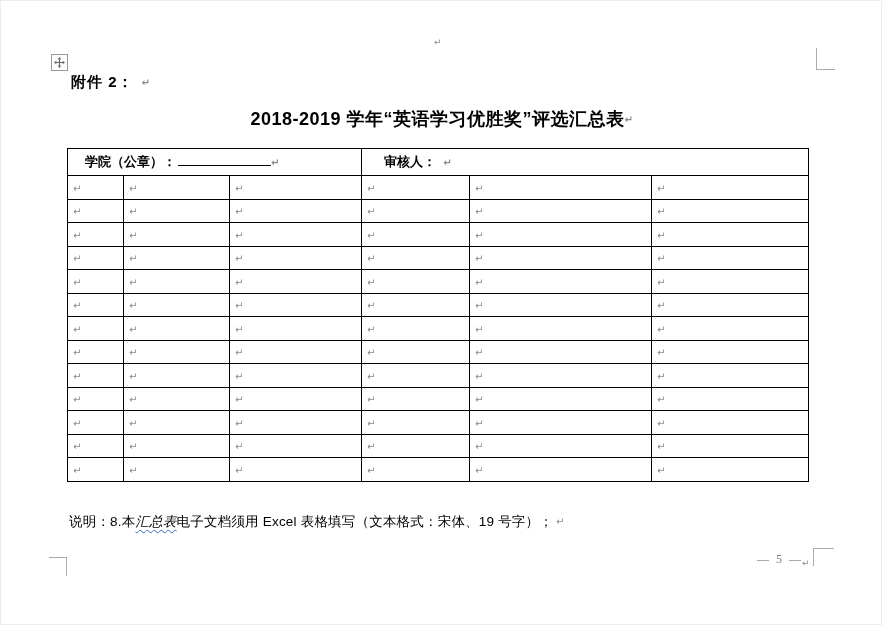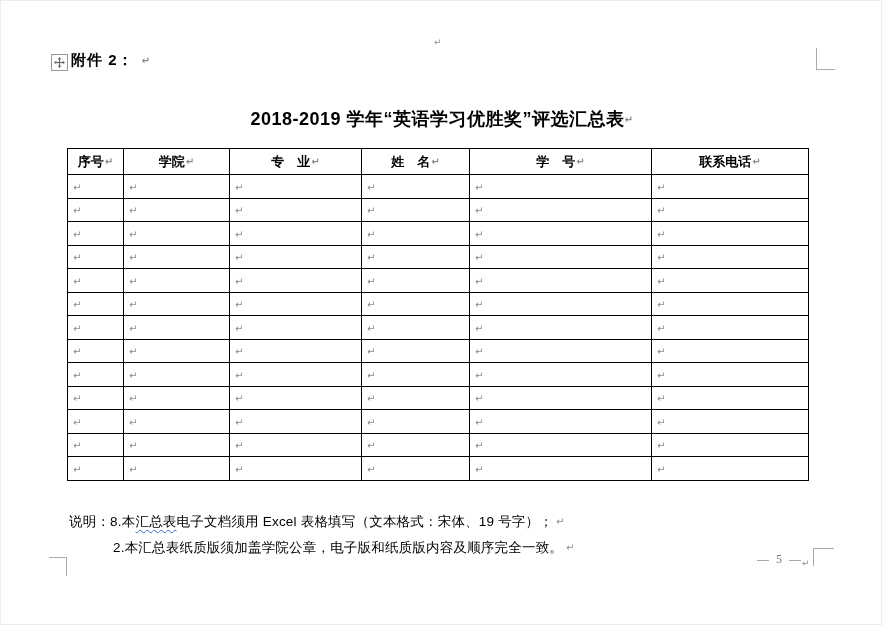--- a/index.html
+++ b/index.html
@@ -35,21 +35,21 @@
     border: 1px solid #9a9a9a;
     background: #fdfdfd;
     display: flex; align-items: center; justify-content: center;
     cursor: move;
   }
 
   .top-pilcrow { position: absolute; left: 433px; top: 37px; font-size: 9px; }
 
   
   .attachment {
-    position: absolute; left: 70px; top: 50px;
+    position: absolute; left: 70px; top: 72px;
     font-size: 15px; font-weight: 600; letter-spacing: 1px;
   }
   .attachment .pilcrow { margin-left: 8px; }
 
   .doc-title {
     position: absolute; left: 0; top: 106px; width: 882px;
     text-align: center;
     font-size: 18px; font-weight: 700; letter-spacing: 0.5px;
   }
 
@@ -87,20 +87,21 @@
     font-size: 13.5px;
     letter-spacing: 0.2px;
     white-space: nowrap;
   }
   .note-1 { left: 68px;  top: 512px; }
   .note-2 { left: 112px; top: 538px; }
   .spellcheck {
     text-decoration: underline wavy #3a66c5;
     text-decoration-thickness: 1px;
     text-underline-offset: 3px;
+    font-style: italic;
   }
   .note .pilcrow { margin-left: 3px; }
 
   
   .footer-page-number {
     position: absolute; left: 756px; top: 551px;
     font-family: "Liberation Serif", "DejaVu Serif", serif;
     font-size: 12px; color: #7d7d7d;
     letter-spacing: 2px;
   }
@@ -132,27 +133,23 @@
   <table class="summary">
     <colgroup>
       <col style="width:56px">
         <col style="width:106px">
         <col style="width:132px">
       <col style="width:108px">
         <col style="width:182px">
         <col style="width:157px">
     </colgroup>
     <tbody>
-      <tr class="head-row">
-        <th><span>序号</span><span class="pilcrow">↵</span></th>
-        <th><span>学院</span><span class="pilcrow">↵</span></th>
-        <th><span>专　业</span><span class="pilcrow">↵</span></th>
-        <th><span>姓　名</span><span class="pilcrow">↵</span></th>
-        <th><span>学　号</span><span class="pilcrow">↵</span></th>
-        <th><span>联系电话</span><span class="pilcrow">↵</span></th>
+      <tr class="seal-row">
+        <td colspan="3"><span>学院（公章）：</span><span class="blank-line"></span><span class="pilcrow">↵</span></td>
+        <td colspan="3" class="reviewer"><span>审核人：</span>&nbsp;&nbsp;<span class="pilcrow">↵</span></td>
       </tr>
     </tbody>
     <tbody class="data">
         <tr>
           <td><span class="pilcrow">↵</span></td>
           <td><span class="pilcrow">↵</span></td>
           <td><span class="pilcrow">↵</span></td>
           <td><span class="pilcrow">↵</span></td>
           <td><span class="pilcrow">↵</span></td>
           <td><span class="pilcrow">↵</span></td>
@@ -250,18 +247,17 @@
           <td><span class="pilcrow">↵</span></td>
           <td><span class="pilcrow">↵</span></td>
           <td><span class="pilcrow">↵</span></td>
           <td><span class="pilcrow">↵</span></td>
           <td><span class="pilcrow">↵</span></td>
         </tr>
       </tbody>
   </table>
 
   <div class="note note-1"><span>说明：8.本</span><span class="spellcheck">汇总表</span><span>电子文档须用 Excel 表格填写（文本格式：宋体、19 号字）；</span><span class="pilcrow">↵</span></div>
-  <div class="note note-2"><span>2.本汇总表纸质版须加盖学院公章，电子版和纸质版内容及顺序完全一致。</span><span class="pilcrow">↵</span></div>
 
   <div class="footer-page-number">— 5 —</div>
   <span class="pilcrow footer-pilcrow">↵</span>
 
 </div>
 
 </body></html>

